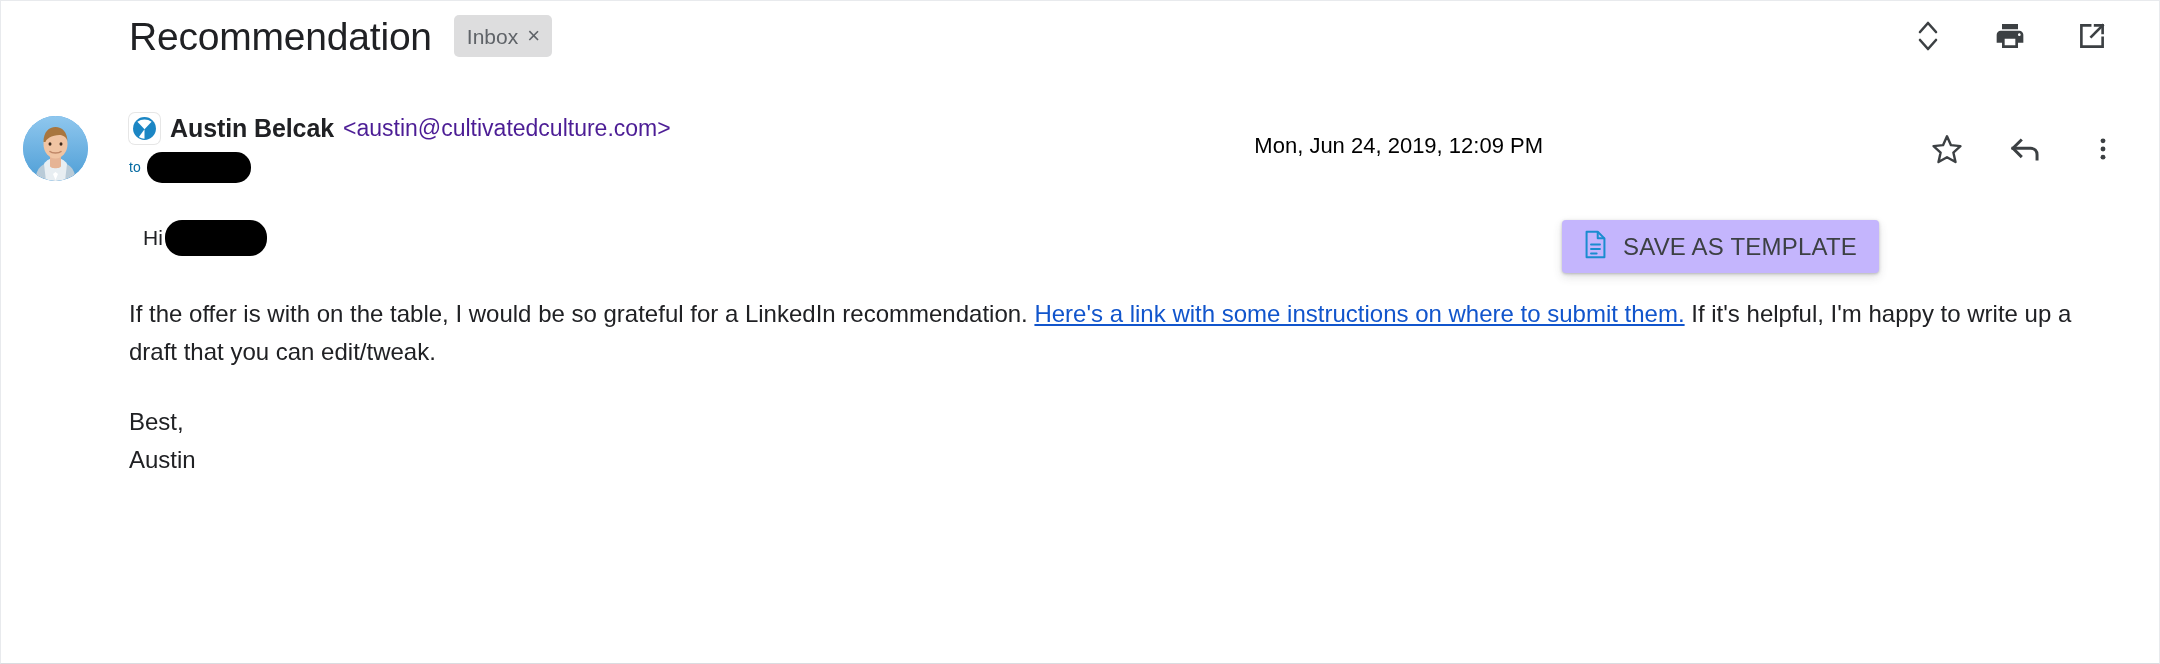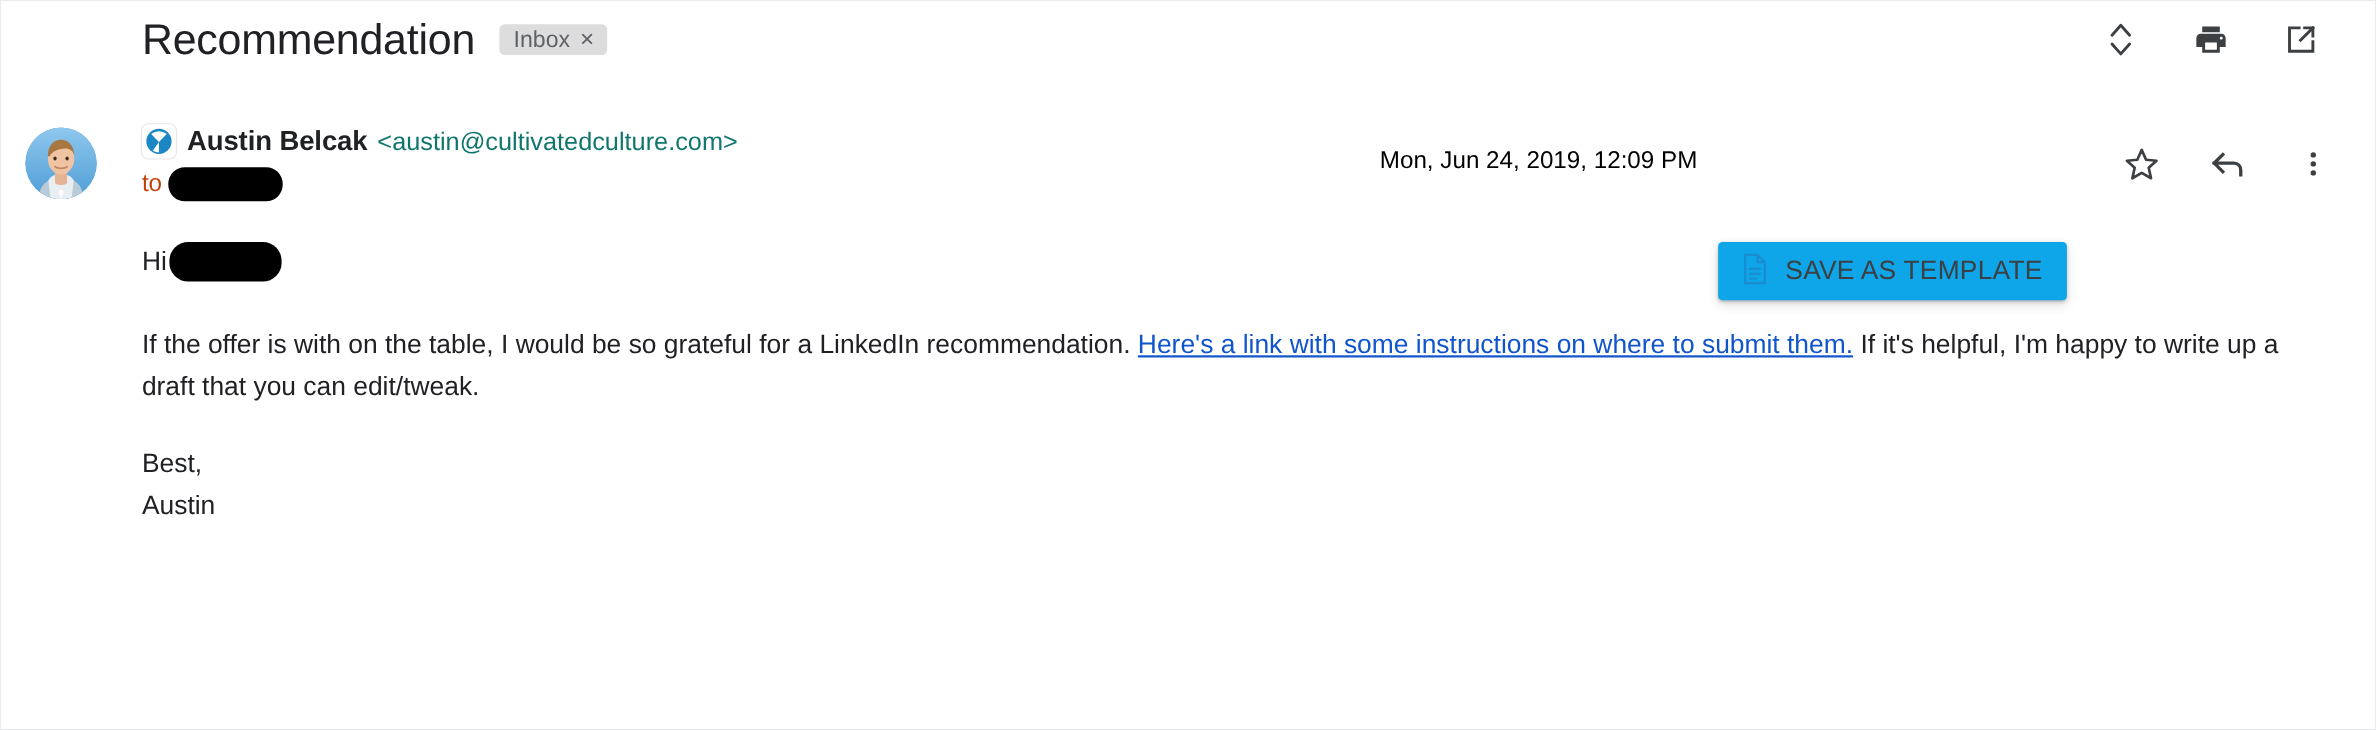--- a/index.html
+++ b/index.html
@@ -37,21 +37,21 @@
     color: #202124;
     letter-spacing: -0.2px;
     line-height: 1;
     white-space: nowrap;
   }
   .label-chip {
     display: inline-flex;
     align-items: center;
     gap: 9px;
     margin-left: 22px;
-    height: 28px;
+    height: 42px;
     padding: 0 12px 0 13px;
     background: #ddddde;
     border-radius: 5px;
     color: #5f6368;
     font-size: 21px;
     line-height: 1;
     white-space: nowrap;
   }
   .label-chip .chip-x {
     font-size: 22px;
@@ -113,32 +113,32 @@
   .brand-badge svg { display: block; }
   .sender-name {
     font-size: 25px;
     font-weight: 700;
     color: #202124;
     letter-spacing: -0.1px;
   }
   .sender-email {
     font-size: 23px;
     font-weight: 400;
-    color: #0f766e;
+    color: #4c1d95;
     margin-left: 9px;
   }
   .to-line {
     display: flex;
     align-items: center;
     height: 36px;
     margin-top: 0px;
   }
   .to-label {
-    font-size: 22px;
-    color: #c2410c;
+    font-size: 14px;
+    color: #0369a1;
     margin-right: 6px;
   }
   .redaction {
     display: inline-block;
     background: #000000;
     border-radius: 16px;
     vertical-align: middle;
   }
   .redaction.to-red { width: 104px; height: 31px; border-radius: 15px; }
 
@@ -152,21 +152,21 @@
 
   
   .save-template {
     position: absolute;
     left: 1561px; top: 113px;
     height: 53px;
     display: flex;
     align-items: center;
     gap: 14px;
     padding: 0 22px 0 20px;
-    background: #0ea5e9;
+    background: #c4b5fd;
     border-radius: 4px;
     box-shadow: 0 1px 3px rgba(60,64,67,.30), 0 4px 10px rgba(60,64,67,.16);
     cursor: pointer;
     white-space: nowrap;
   }
   .save-template .st-label {
     font-size: 24px;
     color: #3c4043;
     letter-spacing: 0.2px;
   }
@@ -190,23 +190,24 @@
     position: absolute;
     left: 128px; top: 216px;
     right: 60px;
   }
   .greet-line {
     display: flex;
     align-items: center;
     height: 42px;
   }
   .greet-label {
-    font-size: 24px;
+    font-size: 21px;
     color: #202124;
     margin-right: 2px;
+    margin-left: 14px;
   }
   .redaction.hi-red { width: 102px; height: 36px; border-radius: 17px; }
 
   .para {
     font-size: 24px;
     line-height: 38px;
     color: #202124;
     margin: 32px 0 0 0;
     max-width: 1970px;
   }

